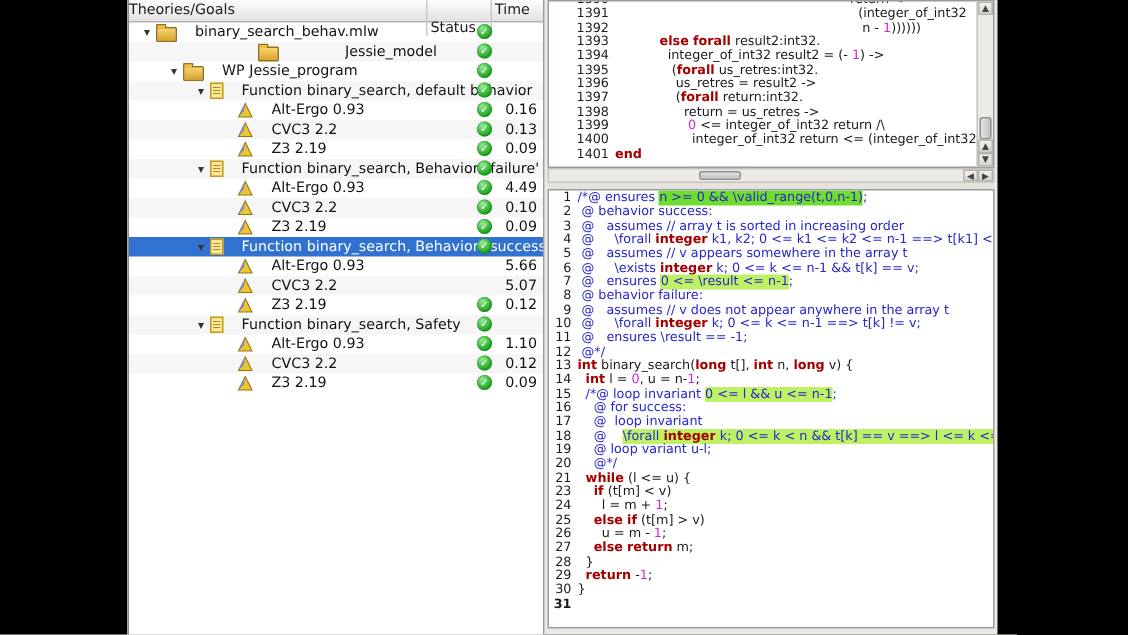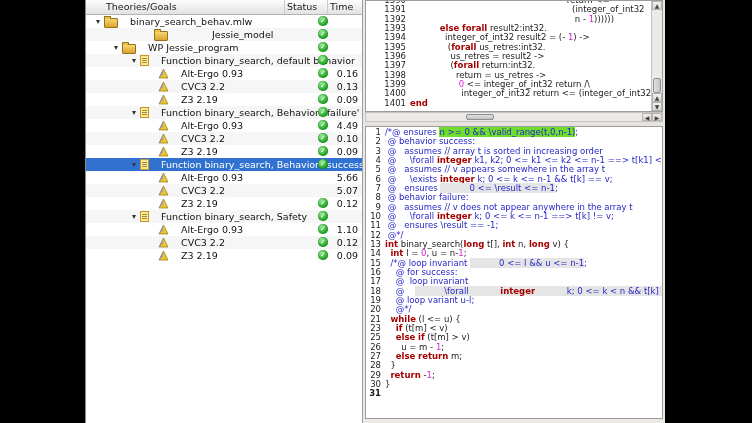--- a/index.html
+++ b/index.html
@@ -5,23 +5,23 @@
   html,body{margin:0;padding:0;}
   body{width:752px;height:423px;background:#000;position:relative;overflow:hidden;
        font-family:"DejaVu Sans",sans-serif;}
   .window{position:absolute;left:85px;top:0;width:580px;height:423px;background:#ece9e5;}
 
   
   .tree-panel{position:absolute;left:0;top:0;width:278px;height:423px;background:#fff;
               border-left:1px solid #8c8c8c;border-right:1px solid #9c9c9c;box-sizing:border-box;}
   .tree-header{height:14px;display:flex;background:linear-gradient(#fdfdfd,#e2e2e2);
                border-bottom:1px solid #b3b3b3;font-size:9.5px;color:#1a1a1a;}
-  .th{line-height:13px;padding:0 20px;white-space:nowrap;overflow:hidden;}
+  .th{line-height:13px;padding:0 0;white-space:nowrap;overflow:hidden;}
   .th.main{flex:1;}
-  .th.status{width:38px;border-left:1px solid #c9c9c9;border-right:1px solid #c9c9c9;padding:0 2px;}
+  .th.status{width:38px;border-left:1px solid #c9c9c9;border-right:1px solid #c9c9c9;padding:12px 2px;}
   .th.time{width:30px;padding:0 2px;}
 
   .trow{position:relative;height:13px;display:flex;align-items:center;font-size:9.5px;
         white-space:nowrap;color:#111;}
   .trow:nth-child(even){background:#f6f6f6;}
   .trow.sel{background:#3172d1;}
   .trow.sel .lbl{color:#fff;}
   .exp{width:12px;font-size:8px;color:#333;text-align:center;line-height:13px;flex:none;}
   .lbl{margin-left:12px;overflow:hidden;}
   .stat{position:absolute;left:232px;top:1px;}
@@ -73,41 +73,41 @@
   .top-pane .num{width:24px;margin-left:16px;}
   .bottom-pane .num{width:15px;}
   .cl .code{display:inline-block;vertical-align:top;}
   .cl.cur .code{background:#e7e7e7;width:calc(100% - 21px);}
   .cl.cur .num{font-weight:bold;}
   .cs.p{color:#1a1a1a;}
   .cs.k{color:#a40000;font-weight:bold;}
   .cs.n{color:#d81fd8;}
   .cs.a{color:#2626c9;}
   .cs.hg{background:#6fdd2e;}
-  .cs.hy{background:#e5e5e5;padding-left:29px;}
+  .cs.hy{background:#bef264;}
 </style>
 </head>
 <body>
 
 <div class="window">
 
   <div class="tree-panel">
     <div class="tree-header">
       <span class="th main">Theories/Goals</span>
       <span class="th status">Status</span>
       <span class="th time">Time</span>
     </div>
     <div id="tree-body">
         <div class="trow" style="padding-left: 6px;">
           <span class="exp">▾</span>
           <span class="ic-folder"></span>
           <span class="lbl">binary_search_behav.mlw</span>
           <span class="stat ic-valid">✓</span>
         </div>
-        <div class="trow" style="padding-left: 24px; gap: 32px;">
+        <div class="trow" style="padding-left: 42px; gap: 32px;">
           <span class="exp"></span>
           <span class="ic-folder"></span>
           <span class="lbl">Jessie_model</span>
           <span class="stat ic-valid">✓</span>
         </div>
         <div class="trow" style="padding-left: 24px;">
           <span class="exp">▾</span>
           <span class="ic-folder"></span>
           <span class="lbl">WP Jessie_program</span>
           <span class="stat ic-valid">✓</span>
@@ -315,20 +315,21 @@
         <div class="cl"><span class="num">13</span><span class="code"><span class="cs k">int</span><span class="cs p"> binary_search(</span><span class="cs k">long</span><span class="cs p"> t[], </span><span class="cs k">int</span><span class="cs p"> n, </span><span class="cs k">long</span><span class="cs p"> v) {</span></span></div>
         <div class="cl"><span class="num">14</span><span class="code"><span class="cs p">  </span><span class="cs k">int</span><span class="cs p"> l = </span><span class="cs n">0</span><span class="cs p">, u = n-</span><span class="cs n">1</span><span class="cs p">;</span></span></div>
         <div class="cl"><span class="num">15</span><span class="code"><span class="cs a">  /*@ loop invariant </span><span class="cs a hy">0 &lt;= l &amp;&amp; u &lt;= n-1</span><span class="cs a">;</span></span></div>
         <div class="cl"><span class="num">16</span><span class="code"><span class="cs a">    @ for success:</span></span></div>
         <div class="cl"><span class="num">17</span><span class="code"><span class="cs a">    @  loop invariant</span></span></div>
         <div class="cl"><span class="num">18</span><span class="code"><span class="cs a">    @    </span><span class="cs a hy">\forall </span><span class="cs k hy">integer</span><span class="cs a hy"> k; 0 &lt;= k &lt; n &amp;&amp; t[k] == v ==&gt; l &lt;= k &lt;= u</span></span></div>
         <div class="cl"><span class="num">19</span><span class="code"><span class="cs a">    @ loop variant u-l;</span></span></div>
         <div class="cl"><span class="num">20</span><span class="code"><span class="cs a">    @*/</span></span></div>
         <div class="cl"><span class="num">21</span><span class="code"><span class="cs p">  </span><span class="cs k">while</span><span class="cs p"> (l &lt;= u) {</span></span></div>
         <div class="cl"><span class="num">23</span><span class="code"><span class="cs p">    </span><span class="cs k">if</span><span class="cs p"> (t[m] &lt; v)</span></span></div>
+        <div class="cl"><span class="num">24</span><span class="code"><span class="cs p">      l = m + </span><span class="cs n">1</span><span class="cs p">;</span></span></div>
         <div class="cl"><span class="num">25</span><span class="code"><span class="cs p">    </span><span class="cs k">else</span><span class="cs p"> </span><span class="cs k">if</span><span class="cs p"> (t[m] &gt; v)</span></span></div>
         <div class="cl"><span class="num">26</span><span class="code"><span class="cs p">      u = m - </span><span class="cs n">1</span><span class="cs p">;</span></span></div>
         <div class="cl"><span class="num">27</span><span class="code"><span class="cs p">    </span><span class="cs k">else</span><span class="cs p"> </span><span class="cs k">return</span><span class="cs p"> m;</span></span></div>
         <div class="cl"><span class="num">28</span><span class="code"><span class="cs p">  }</span></span></div>
         <div class="cl"><span class="num">29</span><span class="code"><span class="cs p">  </span><span class="cs k">return</span><span class="cs p"> -</span><span class="cs n">1</span><span class="cs p">;</span></span></div>
         <div class="cl"><span class="num">30</span><span class="code"><span class="cs p">}</span></span></div>
         <div class="cl cur"><span class="num">31</span><span class="code"></span></div>
       </div>
   </div>
 

